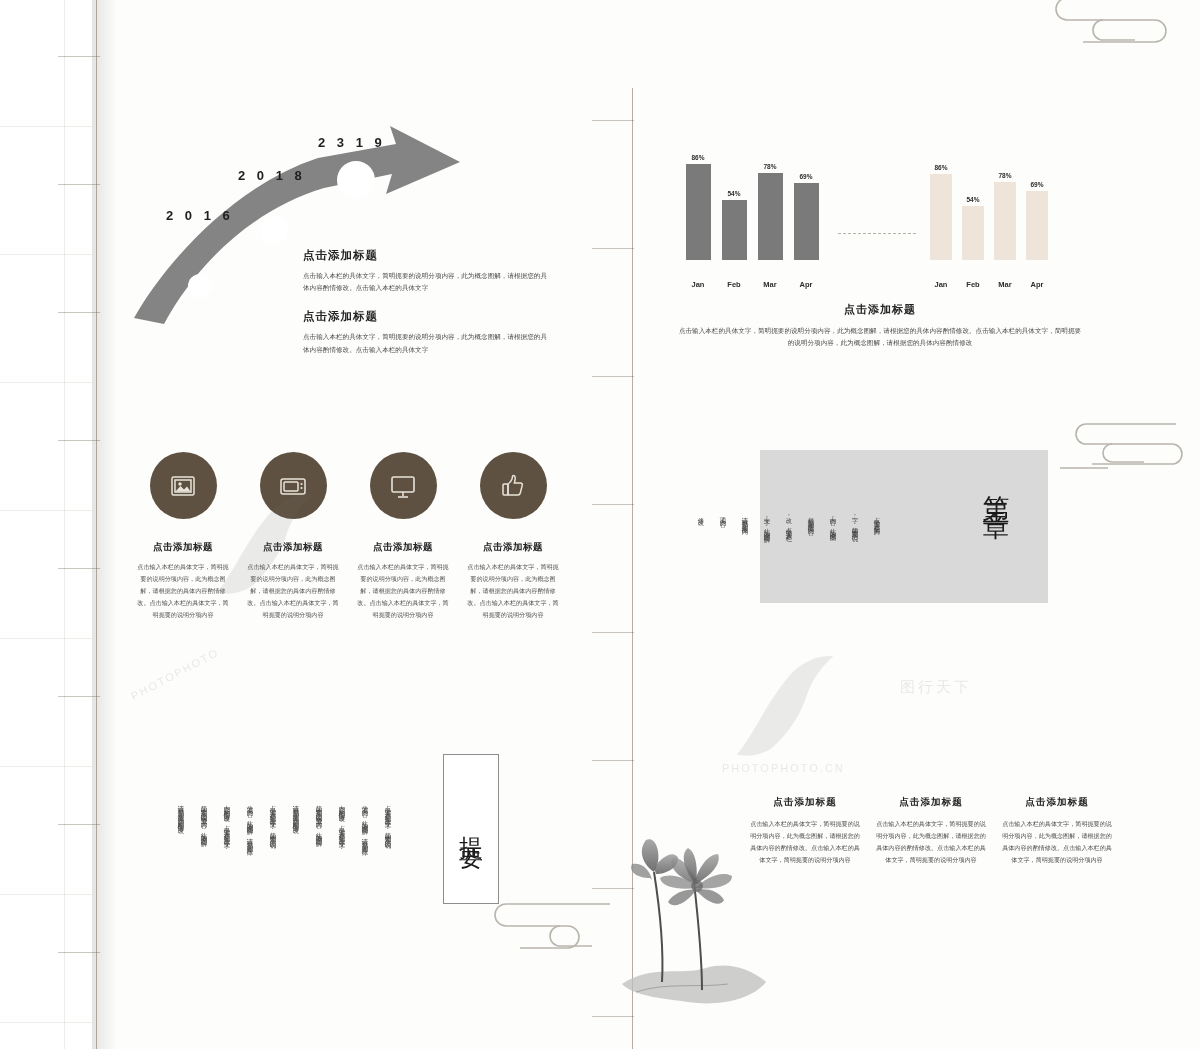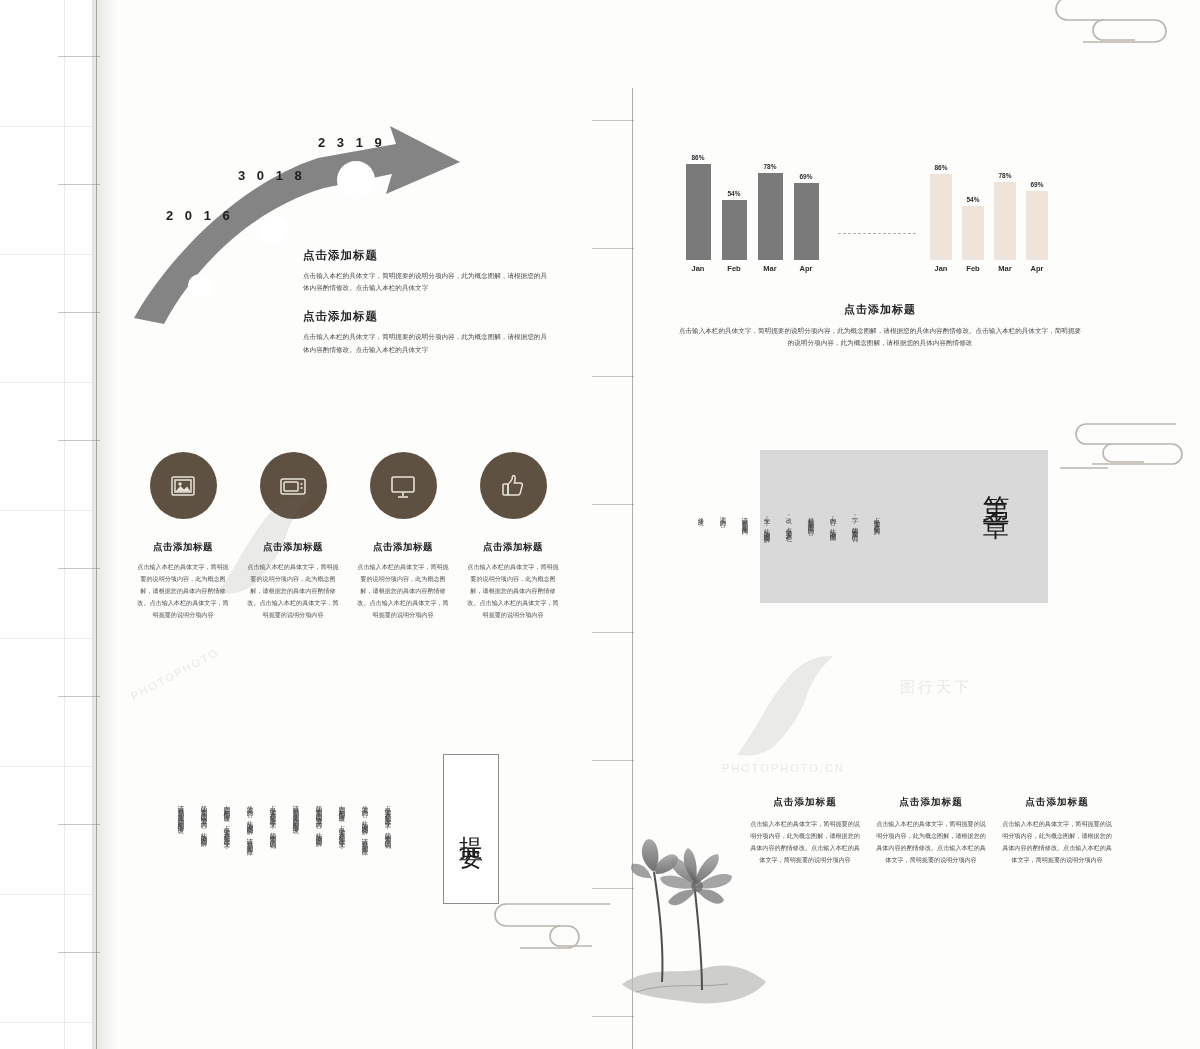--- a/index.html
+++ b/index.html
@@ -76,21 +76,21 @@
   .chart-wrap{position:absolute;}
   .chart-a{left:680px;top:148px;}
   .chart-b{left:925px;top:148px;}
   .bars{display:flex;align-items:flex-end;height:112px;}
   .bar-col{display:flex;flex-direction:column;align-items:center;justify-content:flex-end;height:112px;}
   .bar-val{
     font-family:"Liberation Sans", sans-serif;
     font-size:6.5px;font-weight:bold;color:#2d2d2d;margin-bottom:3px;
   }
   .bar{width:25px;}
-  .bar-labels{display:flex;margin-top:4px;}
+  .bar-labels{display:flex;margin-top:20px;}
   .bar-lab{
     font-family:"Liberation Sans", sans-serif;
     font-size:7.5px;font-weight:bold;color:#2d2d2d;text-align:center;
   }
   .chart-dash{
     position:absolute;left:838px;top:233px;width:78px;height:1px;
     border-top:1px dashed #b6b1a8;
   }
   .chart-caption{position:absolute;left:676px;top:302px;width:408px;text-align:center;}
   .chart-caption .h-title{font-size:11px;margin:0 0 8px 0;}
@@ -243,21 +243,21 @@
   </div>
 
   <div class="timeline">
     <svg width="350" height="220" viewBox="0 0 350 220">
       <path d="M6 200 C40 140 110 66 190 40 L268 26 L262 8 L332 44 L258 76 L264 56 L196 70 C122 92 66 150 36 206 Z" fill="#848484"></path>
       <circle cx="72" cy="168" r="12" fill="#ffffff"></circle>
       <circle cx="146" cy="112" r="14" fill="#ffffff"></circle>
       <circle cx="228" cy="62" r="19" fill="#ffffff"></circle>
     </svg>
     <div class="year y2016">2 0 1 6</div>
-    <div class="year y2018">3 0 1 8</div>
+    <div class="year y2018">2 0 1 8</div>
     <div class="year y2019">2 3 1 9</div>
   </div>
 
   <div class="arrow-text">
     <p class="h-title">点击添加标题</p>
     <p class="body-cn">点击输入本栏的具体文字，简明扼要的说明分项内容，此为概念图解，请根据您的具体内容酌情修改。点击输入本栏的具体文字</p>
     <p class="h-title">点击添加标题</p>
     <p class="body-cn">点击输入本栏的具体文字，简明扼要的说明分项内容，此为概念图解，请根据您的具体内容酌情修改。点击输入本栏的具体文字</p>
   </div>
 

